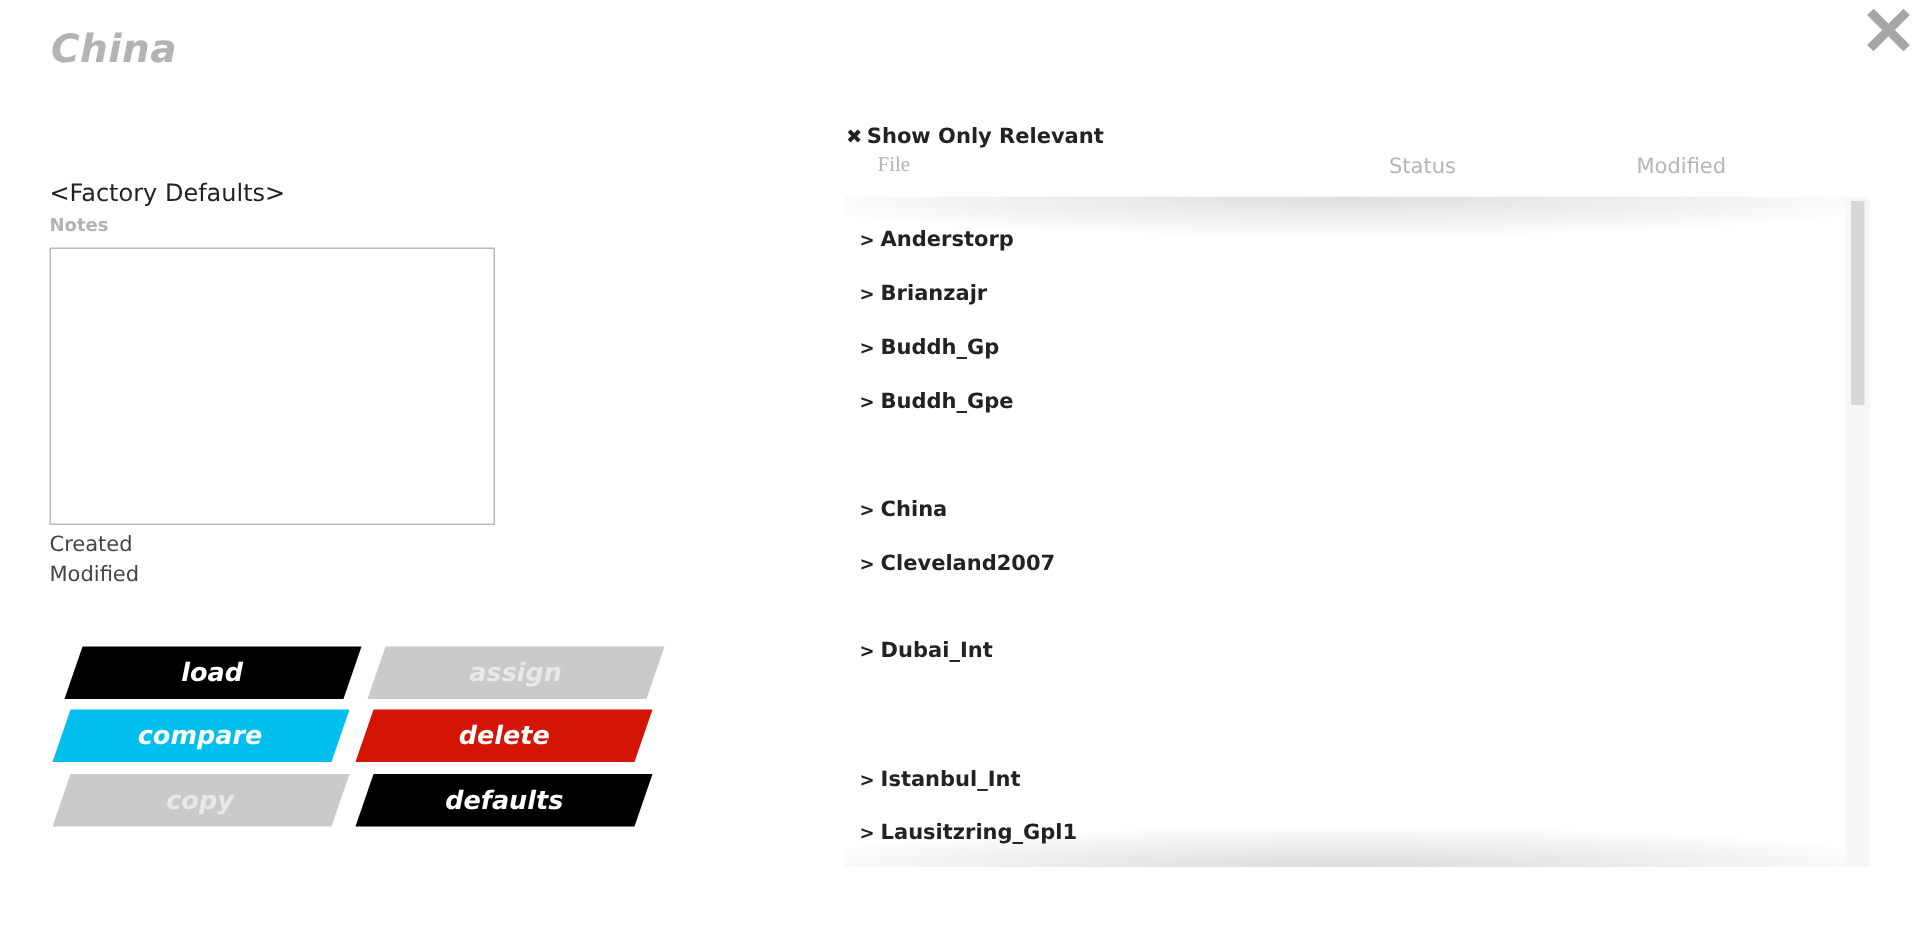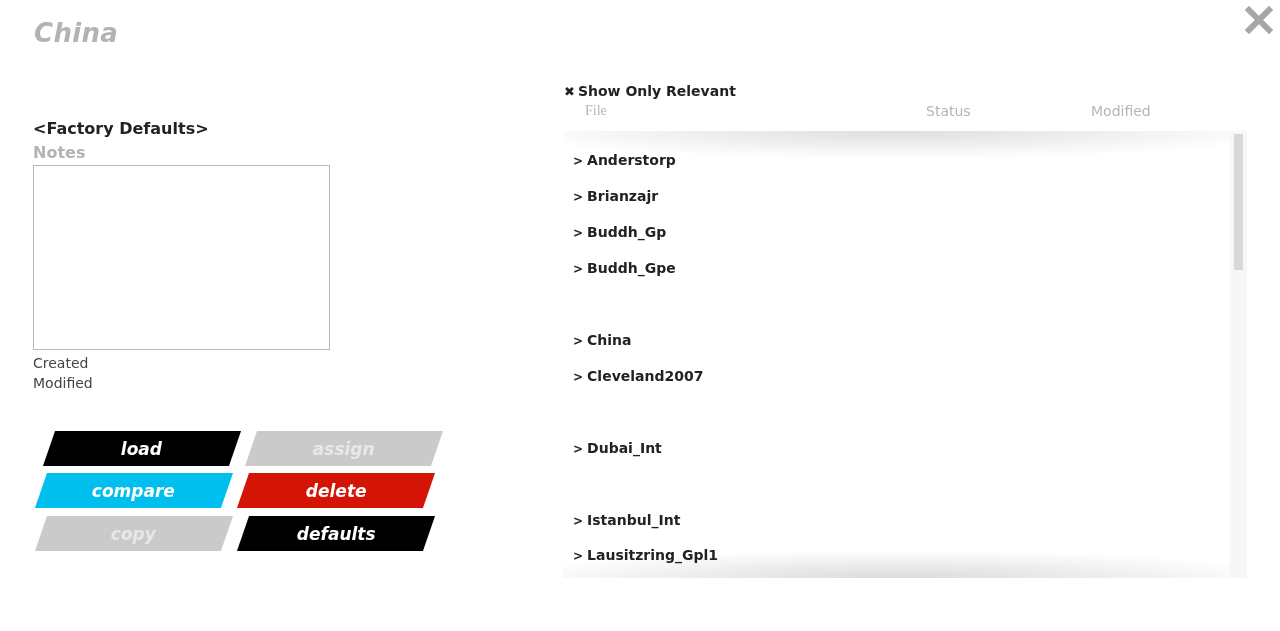--- a/index.html
+++ b/index.html
@@ -13,25 +13,25 @@
   }
   .close-btn {
     position: absolute; left: 1244px; top: 5px; width: 30px; height: 30px;
     cursor: pointer;
   }
   .close-btn svg { width: 30px; height: 30px; display: block; }
 
   
   .setup-name {
     position: absolute; left: 33px; top: 119px;
-    font-size: 16px; font-weight: 700; color: #222;
+    font-size: 16px; font-weight: 400; color: #222;
   }
   .notes-label {
     position: absolute; left: 33px; top: 143px;
-    font-size: 16px; font-weight: bold; color: #b3b3b3;
+    font-size: 12px; font-weight: bold; color: #b3b3b3;
   }
   .notes-area {
     position: absolute; left: 33px; top: 165px; width: 297px; height: 185px;
     border: 1px solid #b9b9b9; background: #fff; resize: none; outline: none;
     font-family: "DejaVu Sans", sans-serif; font-size: 13px; padding: 4px;
   }
   .meta-line {
     position: absolute; left: 33px; font-size: 14px; color: #444;
   }
   .meta-created { top: 355px; }
@@ -154,21 +154,21 @@
 <div class="col-header col-modified">Modified</div>
 
 <div class="list-wrap">
   <div class="list">
     <div class="list-item" style="top:21px"><span class="caret">&gt;</span><span>Anderstorp</span></div>
     <div class="list-item" style="top:57px"><span class="caret">&gt;</span><span>Brianzajr</span></div>
     <div class="list-item" style="top:93px"><span class="caret">&gt;</span><span>Buddh_Gp</span></div>
     <div class="list-item" style="top:129px"><span class="caret">&gt;</span><span>Buddh_Gpe</span></div>
     <div class="list-item" style="top:201px"><span class="caret">&gt;</span><span>China</span></div>
     <div class="list-item" style="top:237px"><span class="caret">&gt;</span><span>Cleveland2007</span></div>
-    <div class="list-item" style="top:309px"><span class="caret">&gt;</span><span>Dubai_Int</span></div>
+    <div class="list-item" style="top:295px"><span class="caret">&gt;</span><span>Dubai_Int</span></div>
     <div class="list-item" style="top:381px"><span class="caret">&gt;</span><span>Istanbul_Int</span></div>
     <div class="list-item" style="top:416px"><span class="caret">&gt;</span><span>Lausitzring_Gpl1</span></div>
   </div>
   <div class="list-shadow-top"></div>
   <div class="list-shadow-bottom"></div>
   <div class="scroll-track">
     <div class="scroll-thumb"></div>
   </div>
 </div>
 

